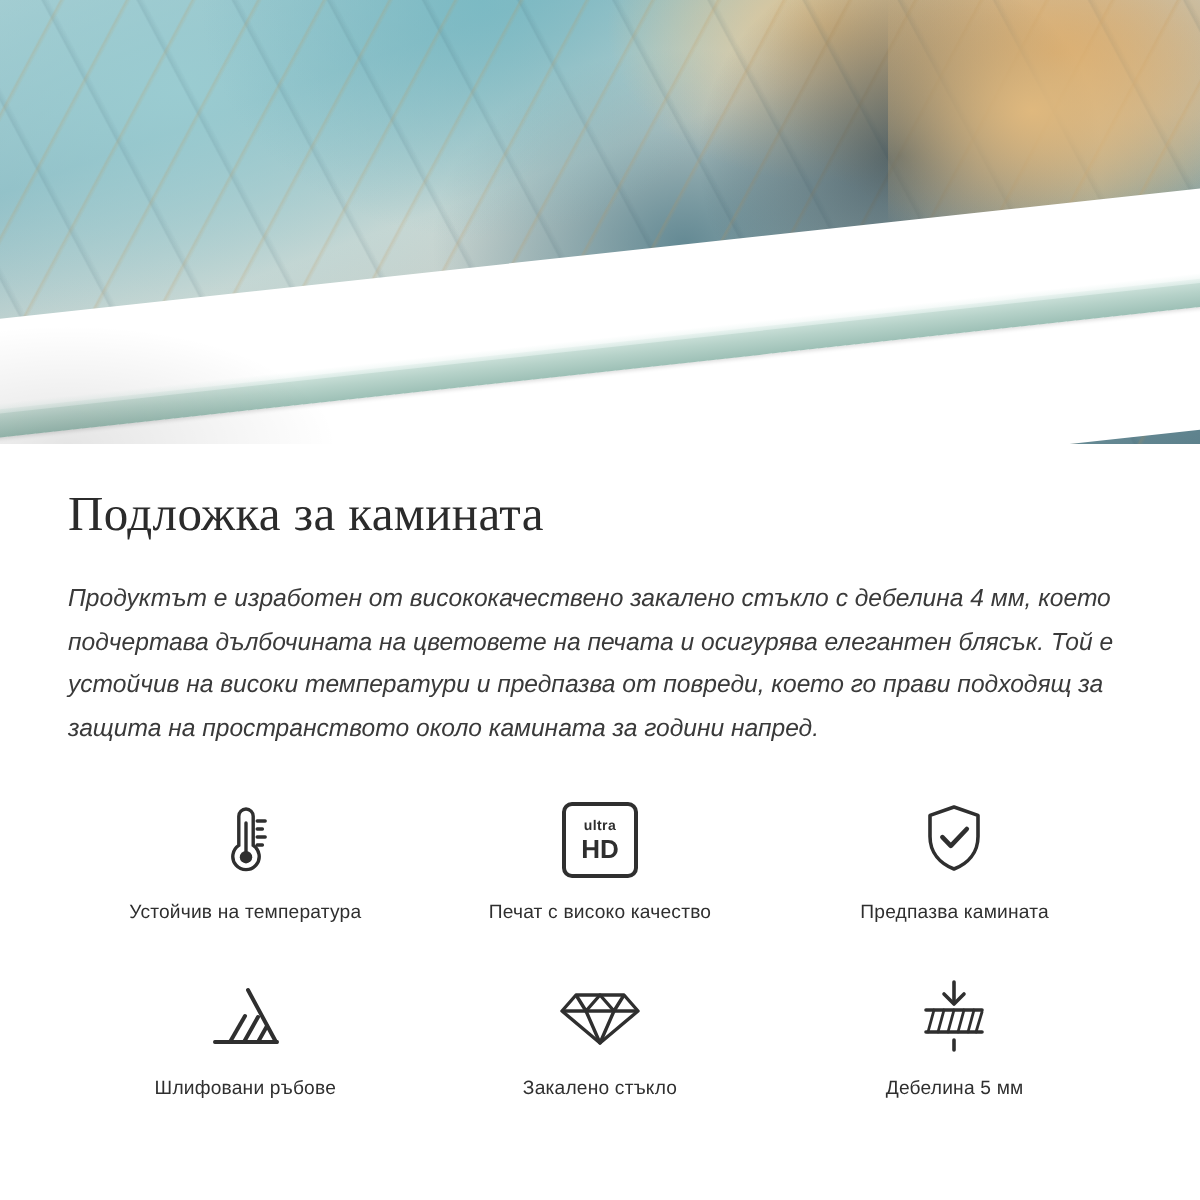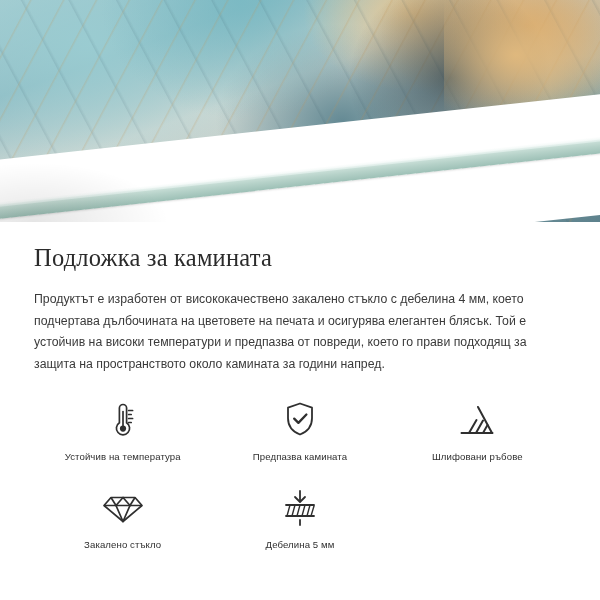--- a/index.html
+++ b/index.html
@@ -161,20 +161,21 @@
   }
   .headline .line2 {
     display: block;
   }
   .paragraph {
     margin: 16px 0 0 0;
     font-size: 12.3px;
     line-height: 21.5px;
     color: #3a3a3a;
     max-width: 536px;
+    font-style: italic;
   }
 
   
   .features {
     margin-top: 22px;
     display: grid;
     grid-template-columns: repeat(3, 1fr);
     grid-template-rows: repeat(2, 82px);
     column-gap: 0;
     row-gap: 6px;
@@ -267,20 +268,29 @@
           <svg width="40" height="44" viewBox="0 0 40 44" fill="none" stroke="#2f2f2f" stroke-width="1.7" stroke-linecap="round">
             <path d="M20 6.5a3.6 3.6 0 0 1 3.6 3.6v14.6a6.6 6.6 0 1 1-7.2 0V10.1A3.6 3.6 0 0 1 20 6.5z"></path>
             <path d="M20 13.5v14.2"></path>
             <circle cx="20" cy="30.6" r="3.1" fill="#2f2f2f" stroke="none"></circle>
             <path d="M25.6 12.5h4M25.6 16.5h2.6M25.6 20.5h4M25.6 24.5h2.6"></path>
           </svg>
         </div>
         <div class="feature-label">Устойчив на температура</div>
       </div>
 
+      <div class="feature">
+        <div class="feature-icon">
+          <div class="ultrahd">
+            <span class="u1">ultra</span>
+            <span class="u2">HD</span>
+          </div>
+        </div>
+        <div class="feature-label">Печат с високо качество</div>
+      </div>
 
       <div class="feature">
         <div class="feature-icon">
           <svg width="40" height="44" viewBox="0 0 40 44" fill="none" stroke="#2f2f2f" stroke-width="1.8" stroke-linecap="round" stroke-linejoin="round">
             <path d="M20 5.5l12 4.2v10.5c0 8.2-5.2 13.6-12 16.3-6.8-2.7-12-8.1-12-16.3V9.7L20 5.5z"></path>
             <path d="M14.2 20.6l4.2 4.3 8-8.4" stroke-width="2.3"></path>
           </svg>
         </div>
         <div class="feature-label">Предпазва камината</div>
       </div>

